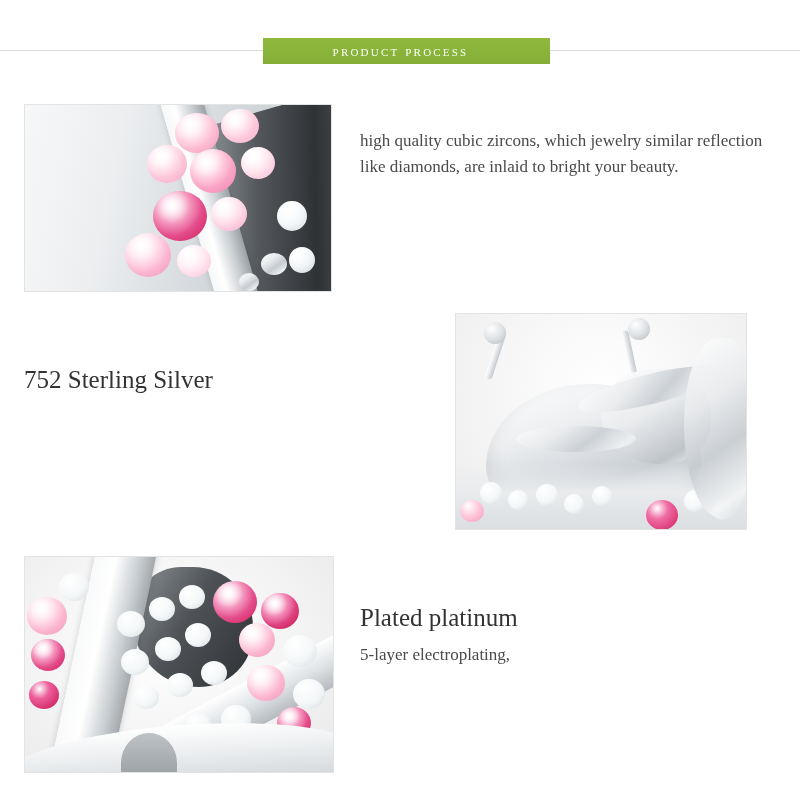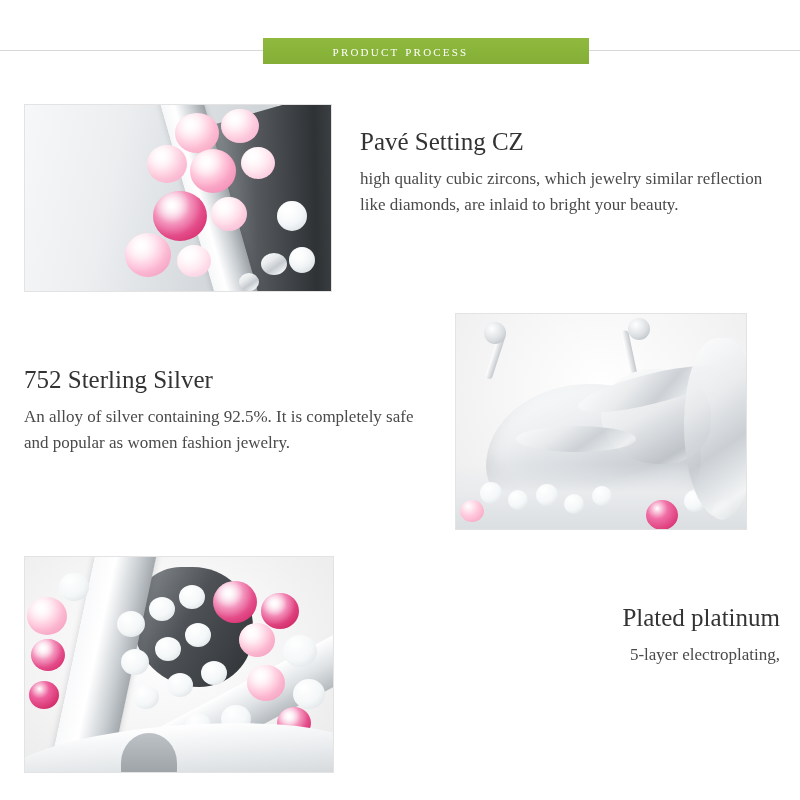--- a/index.html
+++ b/index.html
@@ -29,21 +29,21 @@
     top: 12px;
     left: 0;
     width: 800px;
     height: 1px;
     background: #d8d8d8;
   }
   .header-banner {
     position: absolute;
     top: 0;
     left: 263px;
-    width: 326px;
+    width: 287px;
     height: 26px;
     background: #8cb63c;
     background: linear-gradient(180deg, #8fba3e 0%, #84ae36 100%);
   }
   .header-banner-title {
     position: absolute;
     left: 0;
     top: 0;
     width: 275px;
     height: 26px;
@@ -92,21 +92,21 @@
   }
 
   
   #block1-photo { left: 24px;  top: 104px; width: 306px; height: 186px; }
   #block1-text  { left: 360px; top: 128px; width: 420px; }
 
   #block2-photo { left: 455px; top: 313px; width: 290px; height: 215px; }
   #block2-text  { left: 24px;  top: 366px; width: 400px; }
 
   #block3-photo { left: 24px;  top: 556px; width: 308px; height: 215px; }
-  #block3-text  { left: 360px; top: 604px; width: 420px; text-align: right; }
+  #block3-text  { left: 360px; top: 604px; width: 420px; }
 
   
   .gem {
     position: absolute;
     border-radius: 50%;
   }
   .facet {
     position: absolute;
     border-radius: 50%;
     background:
@@ -256,21 +256,20 @@
 
     <div class="gem" style="left:264px;top:142px;width:26px;height:26px;background:radial-gradient(circle at 35% 28%, #ffffff 0%, #eef2f4 55%, #ccd2d7 100%);"></div>
     <div class="facet" style="left:264px;top:142px;width:26px;height:26px;"></div>
 
     <div class="silver" style="left:236px;top:148px;width:26px;height:22px;border-radius:50%;"></div>
     <div class="silver" style="left:214px;top:168px;width:20px;height:18px;border-radius:50%;"></div>
   </div>
 </div>
 
 <div class="text-block" id="block1-text">
-  <h2 class="title">Pavé Setting CZ</h2>
   <p class="desc">high quality cubic zircons, which jewelry similar reflection like diamonds, are inlaid to bright your beauty.</p>
 </div>
 
 <div class="photo" id="block2-photo">
   <div class="photo-inner">
     <div class="p2-bg"></div>
 
     <div class="p2-antenna" style="left:36px;top:18px;transform:rotate(18deg);"></div>
     <div class="p2-ball" style="left:28px;top:8px;"></div>
     <div class="p2-antenna" style="left:170px;top:16px;transform:rotate(-12deg);"></div>
@@ -293,21 +292,20 @@
     <div class="gem" style="left:190px;top:186px;width:32px;height:30px;background:radial-gradient(circle at 35% 28%, #ffffff 0%, #f06fa6 35%, #d01a5e 100%);"></div>
     <div class="gem" style="left:228px;top:176px;width:22px;height:22px;background:radial-gradient(circle at 35% 28%, #ffffff 0%, #f4f7f8 55%, #d5dadd 100%);"></div>
     <div class="gem" style="left:256px;top:186px;width:20px;height:20px;background:radial-gradient(circle at 35% 28%, #ffffff 0%, #f4f7f8 55%, #d5dadd 100%);"></div>
 
     <div class="silver" style="left:228px;top:24px;width:70px;height:180px;border-radius:50% 40% 45% 55%;opacity:.9;"></div>
   </div>
 </div>
 
 <div class="text-block" id="block2-text">
   <h2 class="title">752 Sterling Silver</h2>
-  <p class="desc">An alloy of silver containing 92.5%. It is completely safe and popular as women fashion jewelry.</p>
 </div>
 
 <div class="photo" id="block3-photo">
   <div class="photo-inner">
     <div class="p3-bg"></div>
 
     <div style="position:absolute;left:108px;top:10px;width:120px;height:120px;background:linear-gradient(120deg,#8e9398 0%,#4e5256 45%,#2e3134 100%);border-radius:40% 50% 45% 55%;"></div>
 
     <div class="p3-band"></div>
     <div class="p3-band2"></div>

